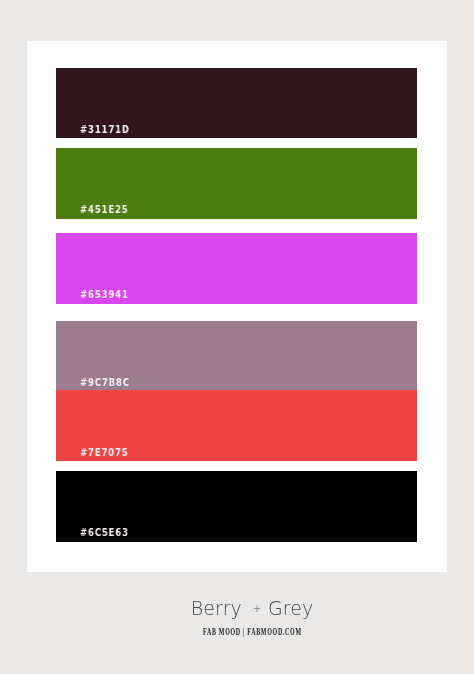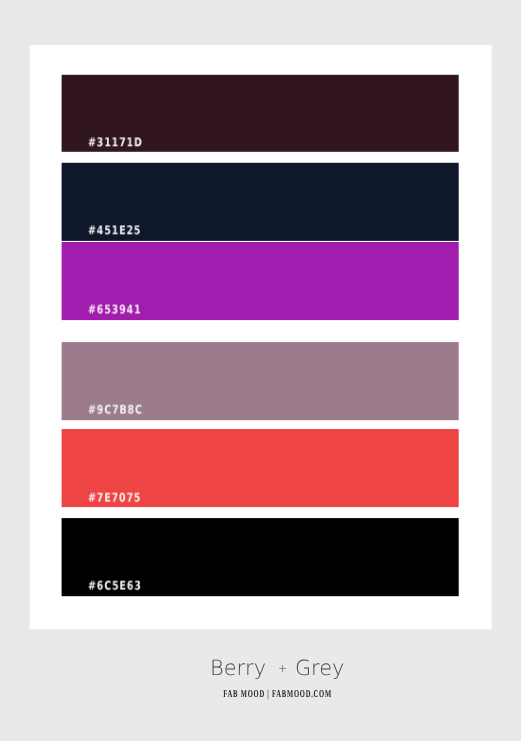--- a/index.html
+++ b/index.html
@@ -57,27 +57,27 @@
 </style>
 </head>
 <body>
 
 <div id="page">
   <div id="card"></div>
   <div id="swatches">
     <div class="swatch" style="top: 67.5px; background: rgb(49, 23, 29);">
       <div class="hex">#31171D</div>
     </div>
-    <div class="swatch" style="top: 148.2px; background: #0f172a;">
+    <div class="swatch" style="top: 148.2px; background: #4d7c0f;">
       <div class="hex">#451E25</div>
     </div>
-    <div class="swatch" style="top: 220px; background: #a21caf;">
+    <div class="swatch" style="top: 233px; background: #d946ef;">
       <div class="hex">#653941</div>
     </div>
-    <div class="swatch" style="top: 311px; background: rgb(156, 123, 140);">
+    <div class="swatch" style="top: 321px; background: rgb(156, 123, 140);">
       <div class="hex">#9C7B8C</div>
     </div>
     <div class="swatch" style="top: 390.4px; background: #ef4444;">
       <div class="hex">#7E7075</div>
     </div>
     <div class="swatch" style="top: 471.1px; background: #000000;">
       <div class="hex">#6C5E63</div>
     </div>
   </div>
   <div id="footer">

